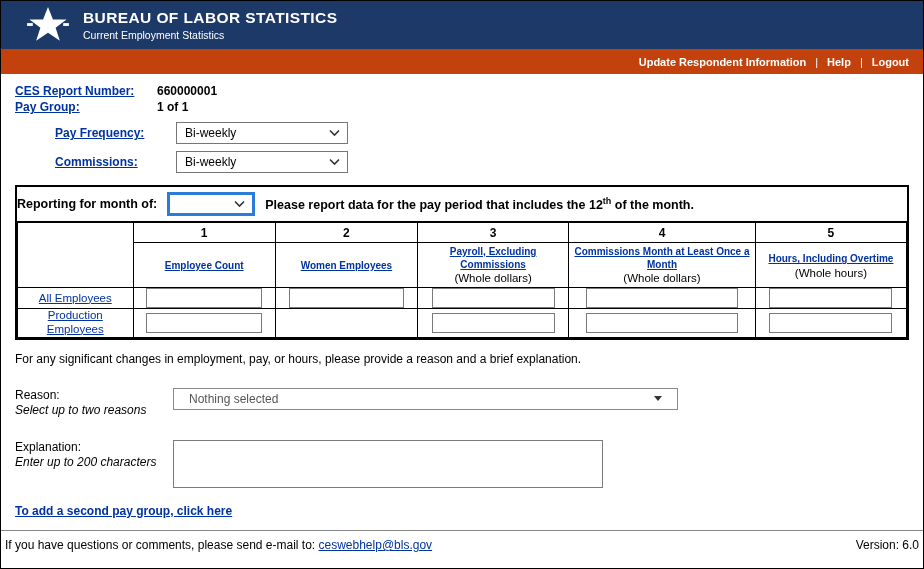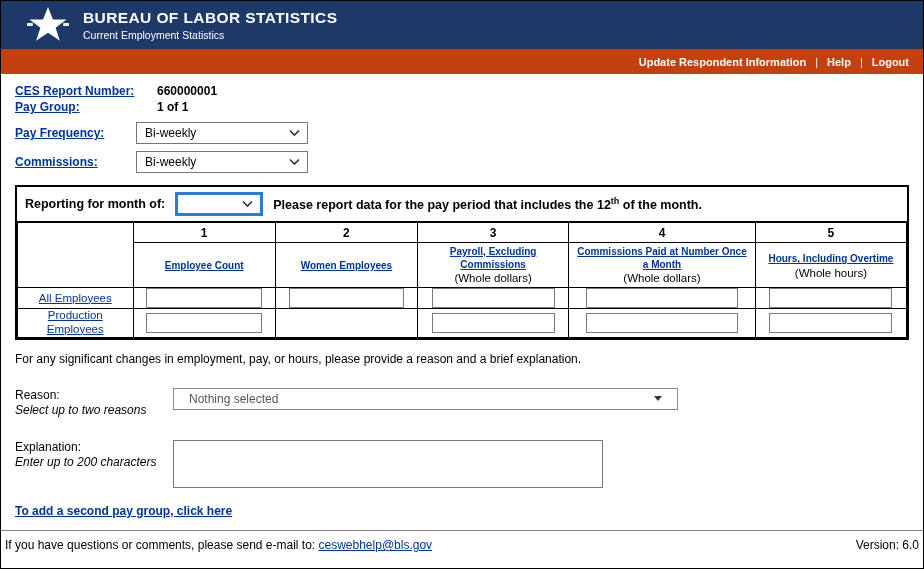--- a/index.html
+++ b/index.html
@@ -22,29 +22,29 @@
   .redbar a { color: #fff; font-size: 11px; font-weight: bold; text-decoration: none; }
   .redbar .pipe { color: #fff; font-size: 11px; }
 
   
   .content { flex: 1 1 auto; padding: 10px 14px 0; overflow: hidden; }
 
   .info-grid { display: grid; grid-template-columns: 142px auto; row-gap: 1px; font-size: 12px; line-height: 15px; }
   .blue-label { color: #0033a0; font-weight: bold; text-decoration: underline; font-size: 12px; }
   .info-grid .val { font-weight: bold; color: #000; }
 
-  .field-row { display: grid; grid-template-columns: 121px auto; align-items: center; margin-top: 7px; }
+  .field-row { display: grid; grid-template-columns: 121px auto; align-items: center; margin-top: 7px; margin-left: 40px; }
 
   .select { position: relative; width: 172px; height: 22px; border: 1px solid #767676; background: #fff;
             display: flex; align-items: center; padding: 0 22px 0 8px; font-size: 12px; cursor: pointer; }
   .select .chev { position: absolute; right: 7px; top: 50%; transform: translateY(-50%); line-height: 0; }
 
   
   .report-table { border: 2px solid #000; margin-top: 12px; }
-  .report-month-row { display: flex; align-items: center; gap: 10px; padding: 5px 8px; border-bottom: 1px solid #000; font-size: 12.5px; }
+  .report-month-row { display: flex; align-items: center; gap: 10px; padding: 5px 0; border-bottom: 1px solid #000; font-size: 12.5px; }
   .report-month-row .bold { font-weight: bold; }
   .report-month-row sup { font-size: 9px; font-weight: bold; }
   .month-select { width: 88px; height: 24px; border: 3px solid #2b7bd9; padding: 0 18px 0 6px; }
 
   table.data { width: 100%; border-collapse: collapse; font-size: 12px; table-layout: fixed; }
   table.data td { border: 1px solid #000; vertical-align: middle; }
   .numrow td { text-align: center; font-weight: bold; height: 20px; }
   .headrow td { text-align: center; padding: 3px 4px; height: 40px; }
   .hlink { color: #0033a0; font-weight: bold; text-decoration: underline; font-size: 10px; display: inline-block; line-height: 1.25; }
   .note { font-size: 11.5px; color: #000; font-weight: normal; margin-top: 1px; }
@@ -164,21 +164,21 @@
             <td>5</td>
           </tr>
           <tr class="headrow">
             <td><a class="hlink">Employee Count</a></td>
             <td><a class="hlink">Women Employees</a></td>
             <td>
               <a class="hlink">Payroll, Excluding Commissions</a>
               <div class="note">(Whole dollars)</div>
             </td>
             <td>
-              <a class="hlink">Commissions Paid at Number Once a Month</a>
+              <a class="hlink">Commissions Month at Least Once a Month</a>
               <div class="note">(Whole dollars)</div>
             </td>
             <td>
               <a class="hlink">Hours, Including Overtime</a>
               <div class="note">(Whole hours)</div>
             </td>
           </tr>
           <tr class="datarow">
             <td class="rowlabel"><a>All Employees</a></td>
             <td><input class="cellinput" style=""></td>

